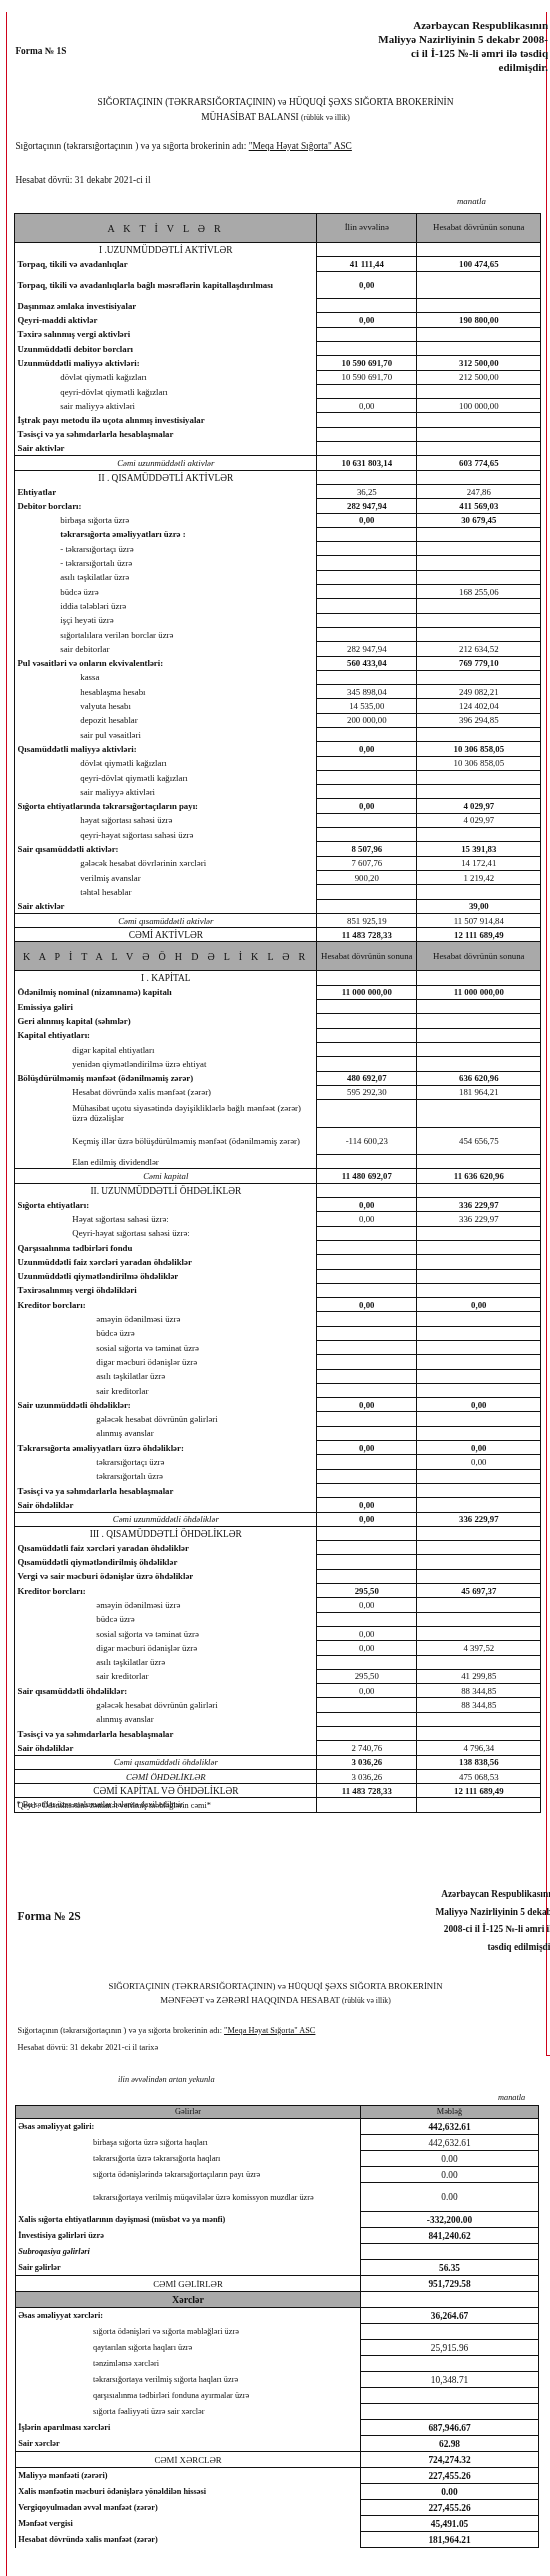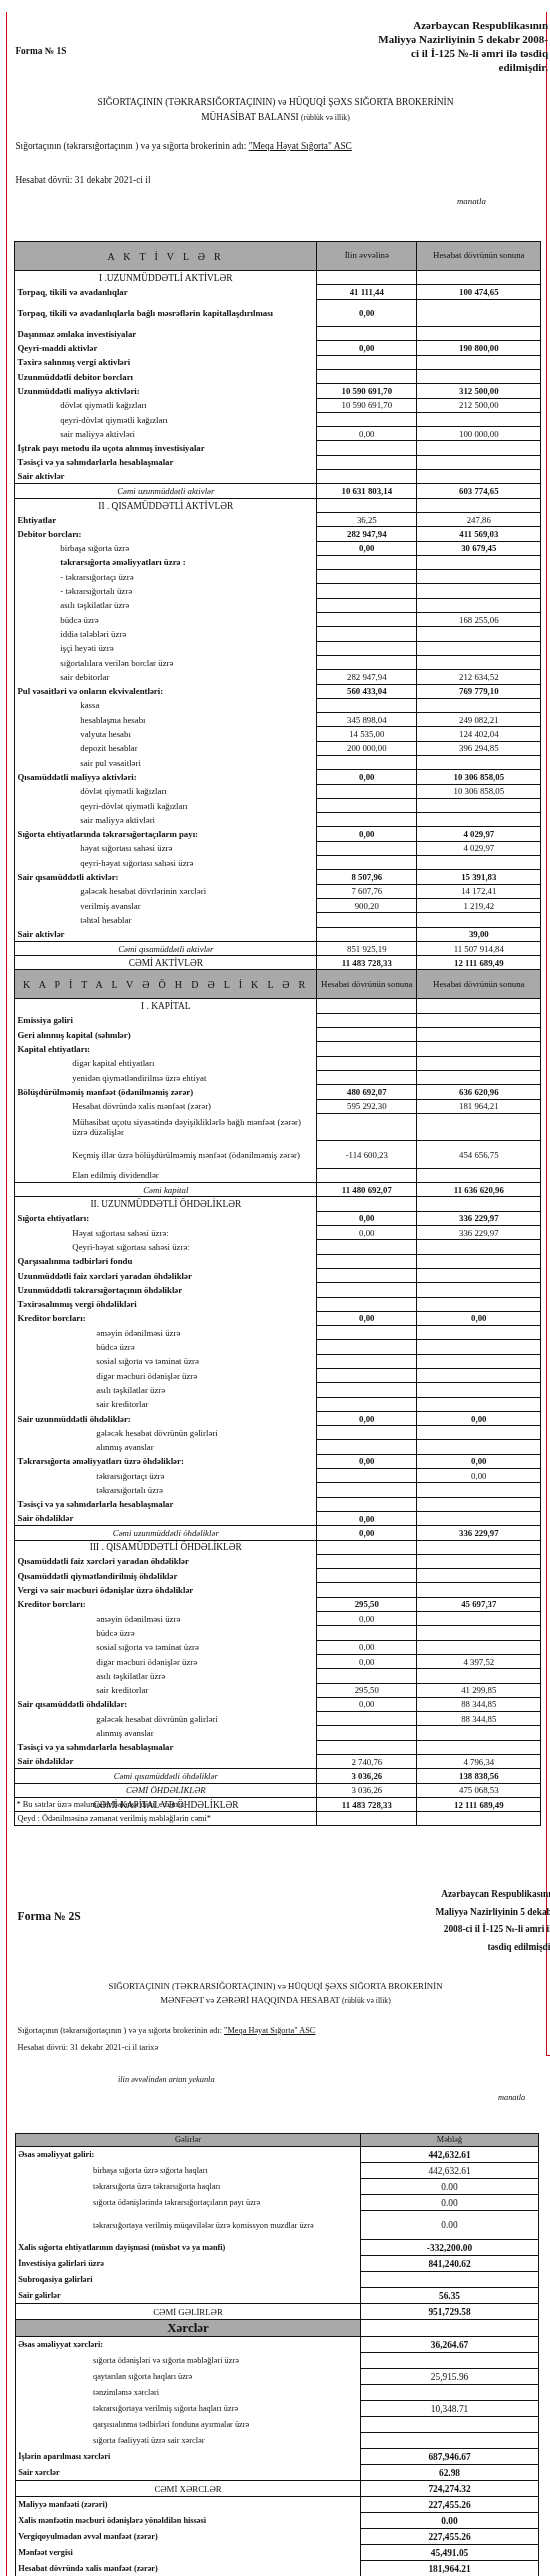--- a/index.html
+++ b/index.html
@@ -11,21 +11,21 @@
 
   .abs { position: absolute; }
   .form-no { font-weight: bold; font-size: 9.4px; }
   .approval { text-align: right; font-weight: bold; line-height: 1.28; }
   .doc-title { text-align: center; font-size: 9.4px; line-height: 1.55; width: 551px; left: 0; }
   .doc-title .small { font-size: 7.7px; font-weight: normal; }
   .meta { font-size: 9.4px; }
   .meta .company { text-decoration: underline; }
   .unit { font-style: italic; font-size: 8.8px; }
 
-  table.fin { position: absolute; border-collapse: collapse; table-layout: fixed; margin-top: 28px; }
+  table.fin { position: absolute; border-collapse: collapse; table-layout: fixed; }
   table.fin td, table.fin th { border: 1.1px solid #111; padding: 0 2.2px; font-size: 8.8px; vertical-align: middle; overflow: hidden; }
   table.fin th { background: #a9a9a9; font-weight: normal; text-align: center; line-height: 1.3; }
   table.fin td.lbl { border-top: none; border-bottom: none; white-space: nowrap; }
   table.fin td.num { text-align: center; }
   .b { font-weight: bold; }
   .i { font-style: italic; }
   .center { text-align: center !important; }
   .ind1 { padding-left: 45px !important; }
   .ind2 { padding-left: 65px !important; font-family: Liberation Serif, serif; }
   .ind3 { padding-left: 77px !important; }
@@ -317,20 +317,25 @@
         <th class="hdr-spaced">K A P İ T A L  V Ə   Ö H D Ə L İ K L Ə R</th>
         <th class="">Hesabat dövrünün sonuna</th>
         <th class="">Hesabat dövrünün sonuna</th>
       </tr>
       <tr style="height: 14.3px;">
         <td class="lbl center" style="border-top: 1.1px solid rgb(17, 17, 17); border-bottom: none; font-size: 9.4px;">I . KAPİTAL</td>
         <td class="num"></td>
         <td class="num"></td>
       </tr>
       <tr style="height: 14.3px;">
+        <td class="lbl b">Ödənilmiş nominal (nizamnamə) kapitalı</td>
+        <td class="num b">11 000 000,00</td>
+        <td class="num b">11 000 000,00</td>
+      </tr>
+      <tr style="height: 14.3px;">
         <td class="lbl b">Emissiya gəliri</td>
         <td class="num b"></td>
         <td class="num b"></td>
       </tr>
       <tr style="height: 14.3px;">
         <td class="lbl b">Geri alınmış kapital (səhmlər)</td>
         <td class="num b"></td>
         <td class="num b"></td>
       </tr>
       <tr style="height: 14.3px;">
@@ -402,21 +407,21 @@
         <td class="lbl b">Qarşısıalınma tədbirləri fondu</td>
         <td class="num b"></td>
         <td class="num b"></td>
       </tr>
       <tr style="height: 14.3px;">
         <td class="lbl b">Uzunmüddətli faiz xərcləri yaradan öhdəliklər</td>
         <td class="num b"></td>
         <td class="num b"></td>
       </tr>
       <tr style="height: 14.3px;">
-        <td class="lbl b">Uzunmüddətli təkrarsığortaçının öhdəliklər</td>
+        <td class="lbl b">Uzunmüddətli qiymətləndirilmə öhdəliklər</td>
         <td class="num b"></td>
         <td class="num b"></td>
       </tr>
       <tr style="height: 14.3px;">
         <td class="lbl b">Təxirəsalınmış vergi öhdəlikləri</td>
         <td class="num b"></td>
         <td class="num b"></td>
       </tr>
       <tr style="height: 14.3px;">
         <td class="lbl b">Kreditor borcları:</td>
@@ -652,33 +657,33 @@
       </tr>
       <tr style="height: 16px;">
         <td class="lbl b" style="font-size: 8.3px;">Xalis sığorta ehtiyatlarının dəyişməsi (müsbət və ya mənfi)</td>
         <td class="num b" style="font-size: 9.4px;">-332,200.00</td>
       </tr>
       <tr style="height: 16px;">
         <td class="lbl b" style="font-size: 8.3px;">İnvestisiya gəlirləri üzrə</td>
         <td class="num b" style="font-size: 9.4px;">841,240.62</td>
       </tr>
       <tr style="height: 16px;">
-        <td class="lbl b" style="font-size: 8.3px;">Subroqasiya gəlirləri</td>
+        <td class="lbl b" style="font-size: 8.3px; font-style: italic;">Subroqasiya gəlirləri</td>
         <td class="num b" style="font-size: 9.4px;"></td>
       </tr>
       <tr style="height: 16px;">
         <td class="lbl b" style="font-size: 8.3px;">Sair gəlirlər</td>
         <td class="num b" style="font-size: 9.4px;">56.35</td>
       </tr>
       <tr class="total" style="height: 16px;">
         <td class="lbl center" style="font-size: 8.8px; border-top: 1.1px solid rgb(17, 17, 17); border-bottom: 1.1px solid rgb(17, 17, 17);">CƏMİ  GƏLİRLƏR</td>
         <td class="num b" style="font-size: 9.4px;">951,729.58</td>
       </tr>
       <tr class="grey" style="height: 16px;">
-        <td class="lbl center b" style="font-size: 13px; border-top: 1.1px solid rgb(17, 17, 17); border-bottom: 1.1px solid rgb(17, 17, 17);">Xərclər</td>
+        <td class="lbl center b" style="font-size: 10px; border-top: 1.1px solid rgb(17, 17, 17); border-bottom: 1.1px solid rgb(17, 17, 17);">Xərclər</td>
         <td class="num" style="font-size: 9.4px;"></td>
       </tr>
       <tr style="height: 16px;">
         <td class="lbl b" style="font-size: 8.3px;">Əsas əməliyyat xərcləri:</td>
         <td class="num b" style="font-size: 9.4px;">36,264.67</td>
       </tr>
       <tr style="height: 16px;">
         <td class="lbl ind3" style="font-size: 8.3px; padding: 0px 2.2px 0px 77px;">sığorta ödənişləri və sığorta məbləğləri üzrə</td>
         <td class="num" style="font-size: 9.4px;"></td>
       </tr>

